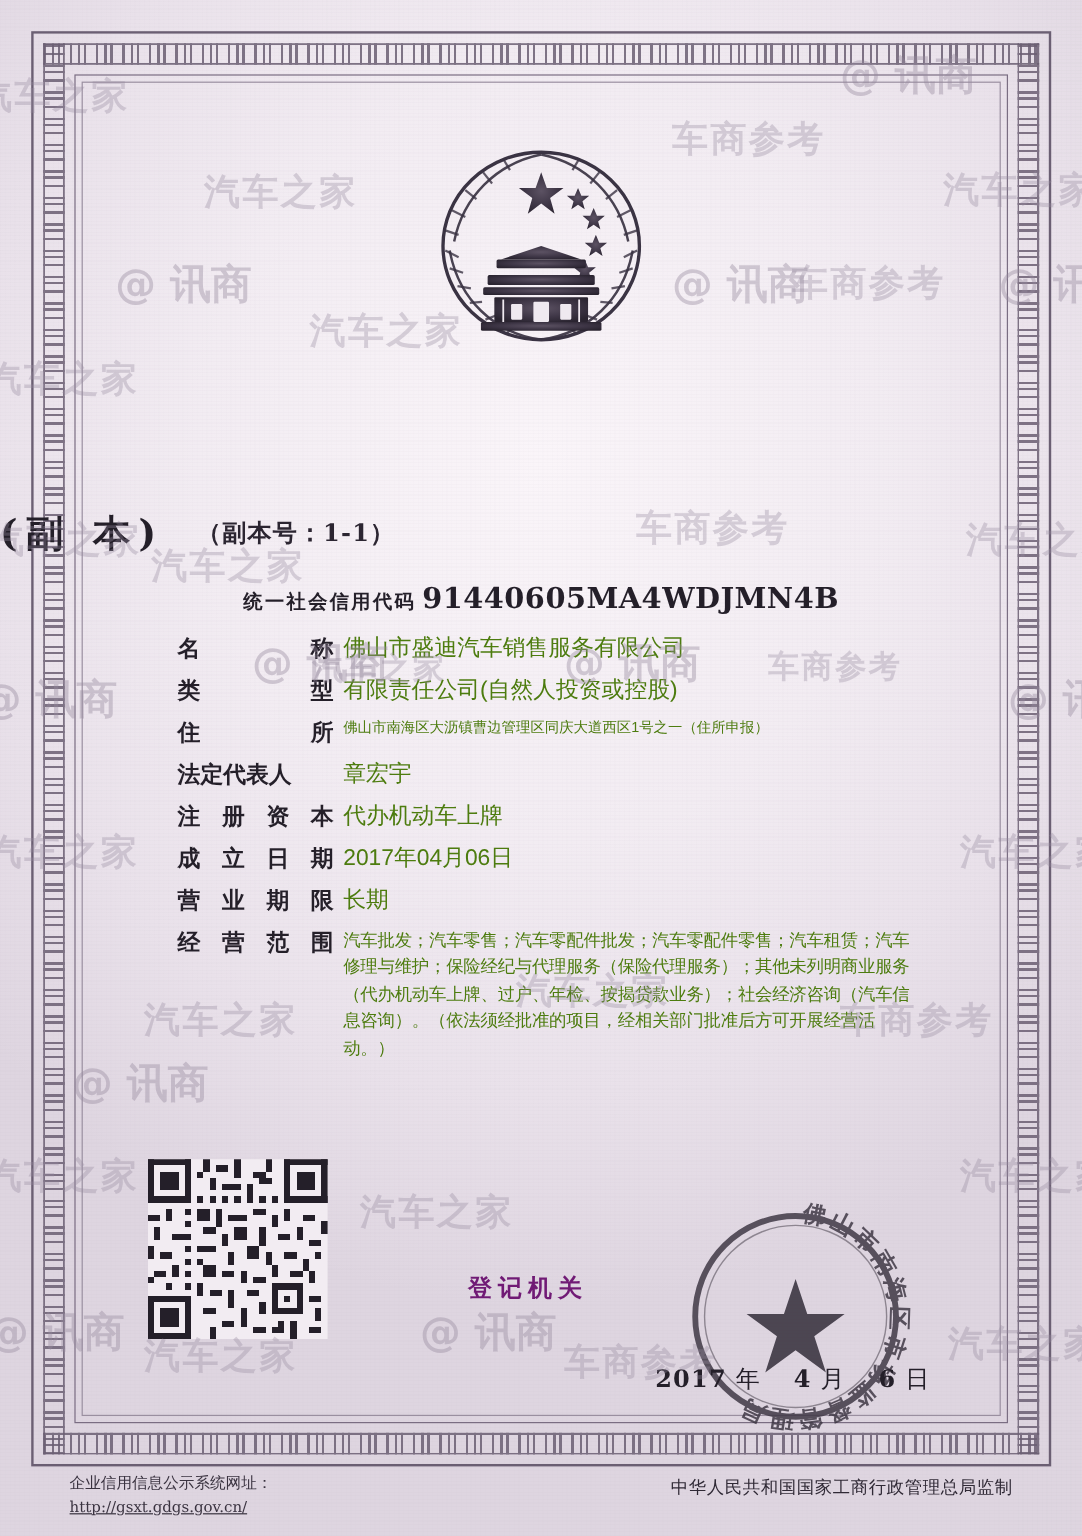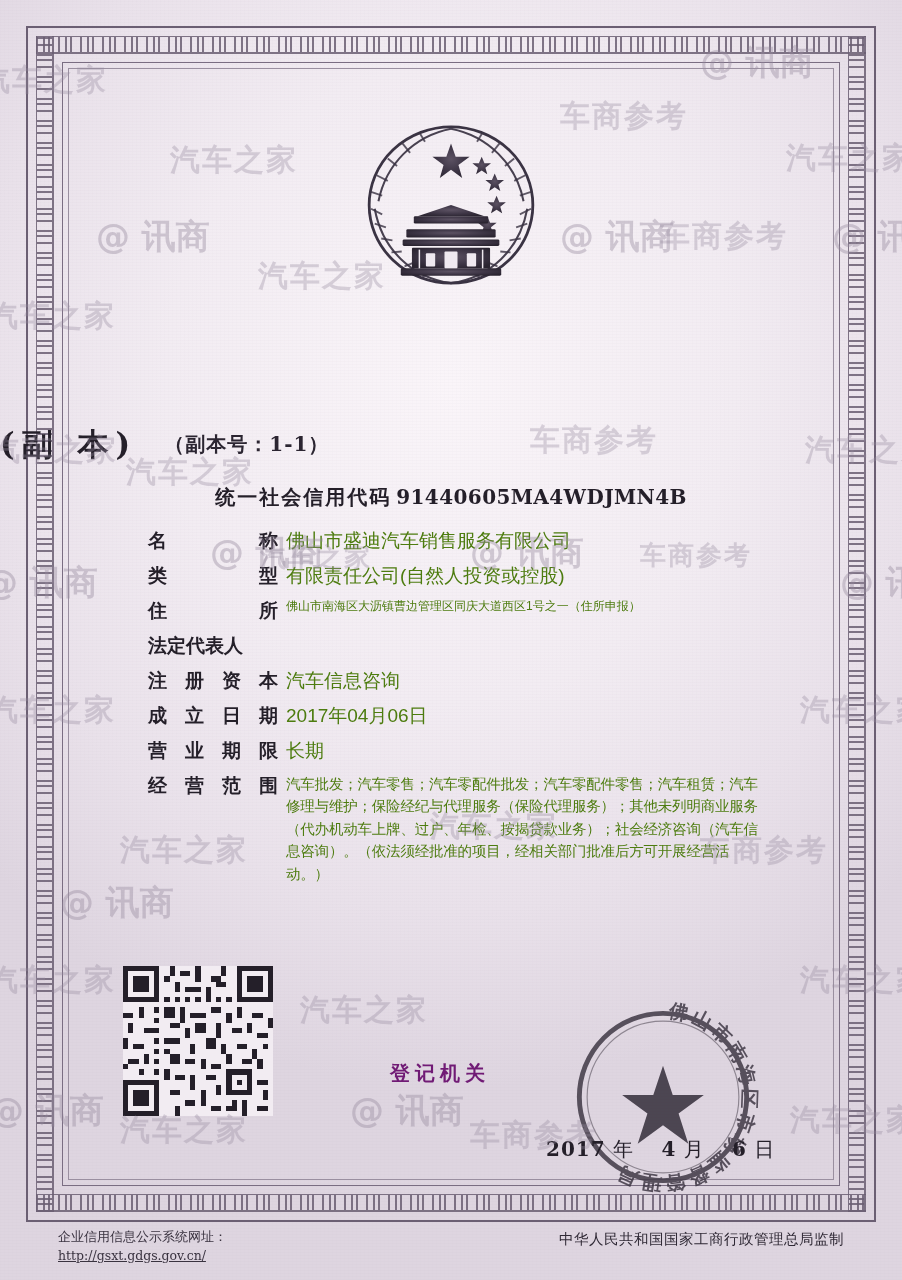--- a/index.html
+++ b/index.html
@@ -126,27 +126,27 @@
     top: -4px;
   }
   #credit-code-row {
     position: absolute;
     left: 0; right: 0;
     top: 484px;
     text-align: center;
     font-family: "DejaVu Serif", "Liberation Serif", serif;
   }
   #credit-code-label {
-    font-size: 20px;
+    font-size: 16px;
     font-weight: 700;
     letter-spacing: 2px;
     color: #241f29;
   }
   #credit-code-value {
-    font-size: 20px;
+    font-size: 24px;
     font-weight: 600;
     letter-spacing: .4px;
     color: #241f29;
   }
   
   #fields {
     position: absolute;
     left: 148px;
     top: 528px;
     width: 620px;
@@ -385,30 +385,31 @@
     <div class="field-row">
       <div class="field-label">
         <span>住</span>
         <span>所</span>
       </div>
       <div class="field-value small">佛山市南海区大沥镇曹边管理区同庆大道西区1号之一（住所申报）</div>
     </div>
 
     <div class="field-row">
       <div class="field-label" style="display:block;">法定代表人</div>
+      <div class="field-value">章宏宇</div>
     </div>
 
     <div class="field-row">
       <div class="field-label">
         <span>注</span>
         <span>册</span>
         <span>资</span>
         <span>本</span>
       </div>
-      <div class="field-value">汽车信息咨询</div>
+      <div class="field-value">代办机动车上牌</div>
     </div>
 
     <div class="field-row">
       <div class="field-label">
         <span>成</span>
         <span>立</span>
         <span>日</span>
         <span>期</span>
       </div>
       <div class="field-value">2017年04月06日</div>

